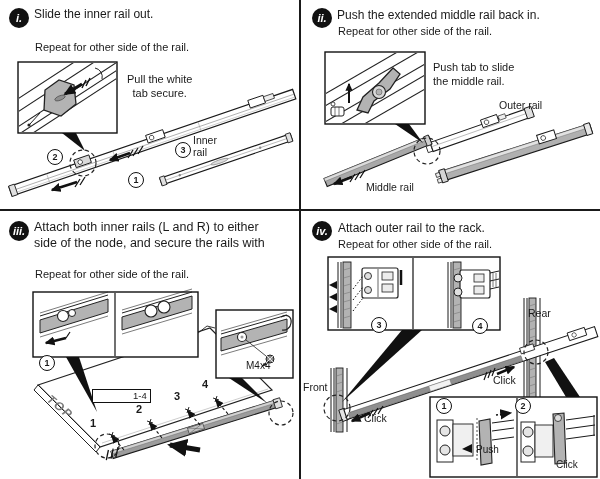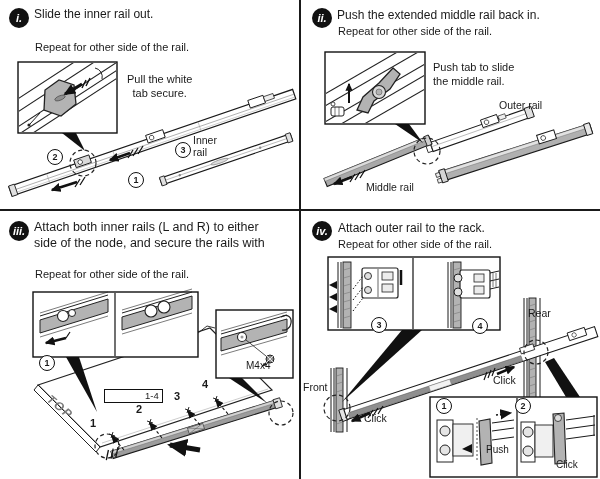--- a/index.html
+++ b/index.html
@@ -432,36 +432,36 @@
   <div class="lbl" style="left:366px;top:182px;">Middle rail</div>
 
   <div class="badge" style="left:9px;top:221px;text-align:center;">iii.</div>
   <div class="title3" style="left:34px;top:220px;">
     <div>Attach both inner rails (L and R) to either</div>
     <div>side of the node, and secure the rails with</div>
   </div>
   <div class="note" style="left:35px;top:268px;">Repeat for other side of the rail.</div>
   <div class="circ" style="left:39px;top:355px;">1</div>
   <div class="topword" style="left:53px;top:392px;">TOP</div>
-  <div class="rangebox" style="left:104px;top:389px;padding-left:40px;">1-4</div>
+  <div class="rangebox" style="left:92px;top:389px;padding-left:40px;">1-4</div>
   <div class="pnum" style="left:90px;top:417px;">1</div>
   <div class="pnum" style="left:136px;top:403px;">2</div>
   <div class="pnum" style="left:174px;top:390px;">3</div>
   <div class="pnum" style="left:202px;top:378px;">4</div>
   <div class="lbl-sm" style="left:246px;top:360px;">M4x4</div>
 
   <div class="badge" style="left:312px;top:221px;">iv.</div>
   <div class="title" style="left:338px;top:220px;">
     <div>Attach outer rail to the rack.</div>
   </div>
   <div class="note" style="left:338px;top:238px;">Repeat for other side of the rail.</div>
   <div class="circ" style="left:371px;top:317px;">3</div>
   <div class="circ" style="left:472px;top:318px;">4</div>
   <div class="lbl" style="left:528px;top:308px;">Rear</div>
   <div class="lbl" style="left:303px;top:382px;">Front</div>
   <div class="lbl" style="left:493px;top:375px;">Click</div>
   <div class="lbl" style="left:364px;top:413px;">Click</div>
   <div class="circ" style="left:436px;top:398px;">1</div>
   <div class="circ" style="left:515px;top:398px;">2</div>
-  <div class="lbl-sm" style="left:476px;top:444px;margin-left:10px;">Push</div>
+  <div class="lbl-sm" style="left:476px;top:444px;">Push</div>
   <div class="lbl-sm" style="left:556px;top:459px;">Click</div>
 
 </div>
 
 </body></html>

